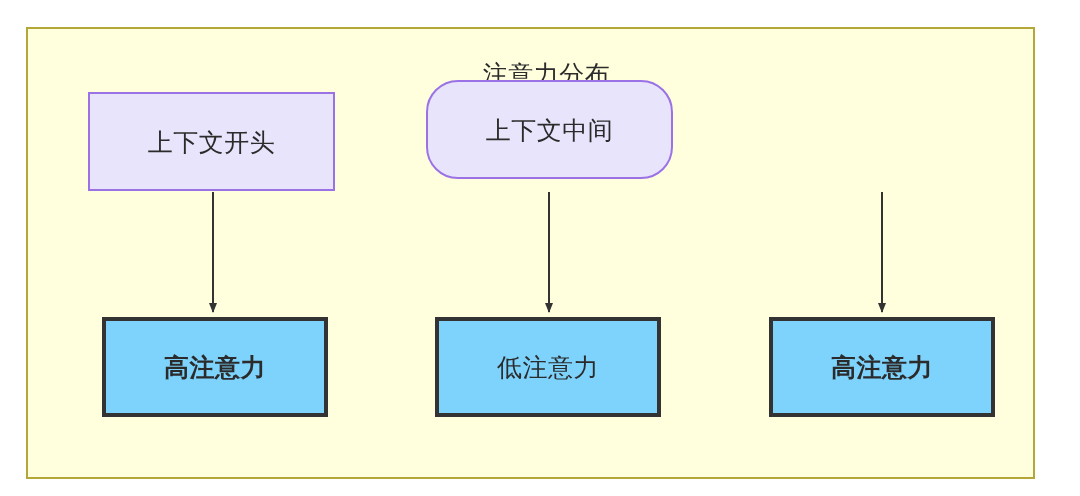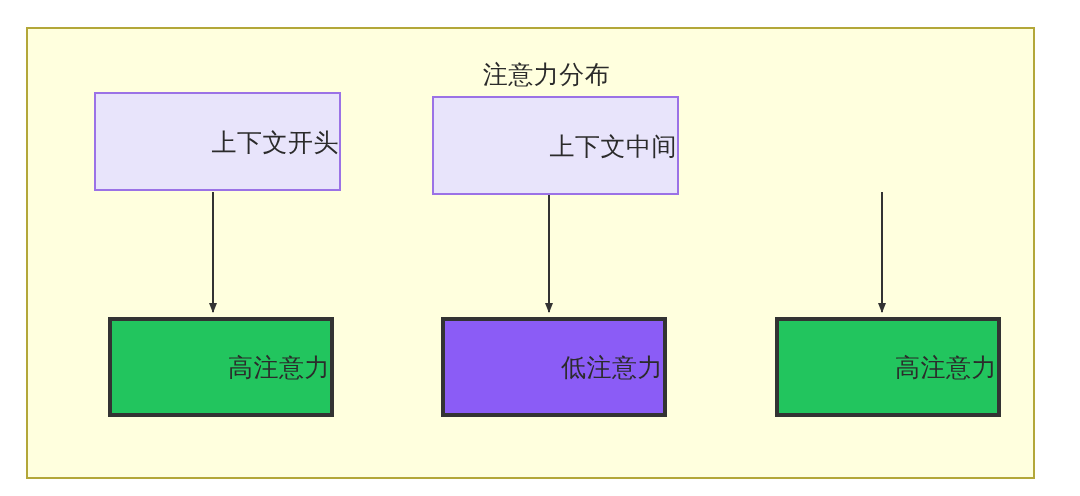--- a/index.html
+++ b/index.html
@@ -47,23 +47,22 @@
     white-space: nowrap;
     padding-left: 32px;
   }
 
   
   .node {
     position: absolute;
     box-sizing: border-box;
     display: flex;
     align-items: center;
-    justify-content: flex-end;
+    justify-content: center;
     text-align: center;
-    margin-left: 6px;
   }
 
   .node-label {
     font-size: 25px;
     line-height: 30px;
     color: #2b2b2b;
     white-space: nowrap;
     letter-spacing: 0.5px;
   }
 
@@ -75,29 +74,30 @@
     border: 2px solid #9b72e6;
   }
 
   
   .node-attention {
     width: 226px;
     height: 100px;
     border: 4px solid #333333;
   }
   .fill-high {
-    background: #22c55e;
+    background: #7dd3fc;
+    font-weight: bold;
   }
   .fill-low {
-    background: #8b5cf6;
+    background: #7dd3fc;
   }
 
   
   .ctx-start  { left: 88px;  top: 92px;  }
-  .ctx-middle { left: 426px; top: 96px;  }
+  .ctx-middle { left: 426px; top: 80px; border-radius: 32px;  }
   .ctx-end    { left: 759px; top: 92px;  }
 
   .att-1 { left: 102px; top: 317px; }
   .att-2 { left: 435px; top: 317px; }
   .att-3 { left: 769px; top: 317px; }
 
   
   .edge-layer {
     position: absolute;
     left: 0;

